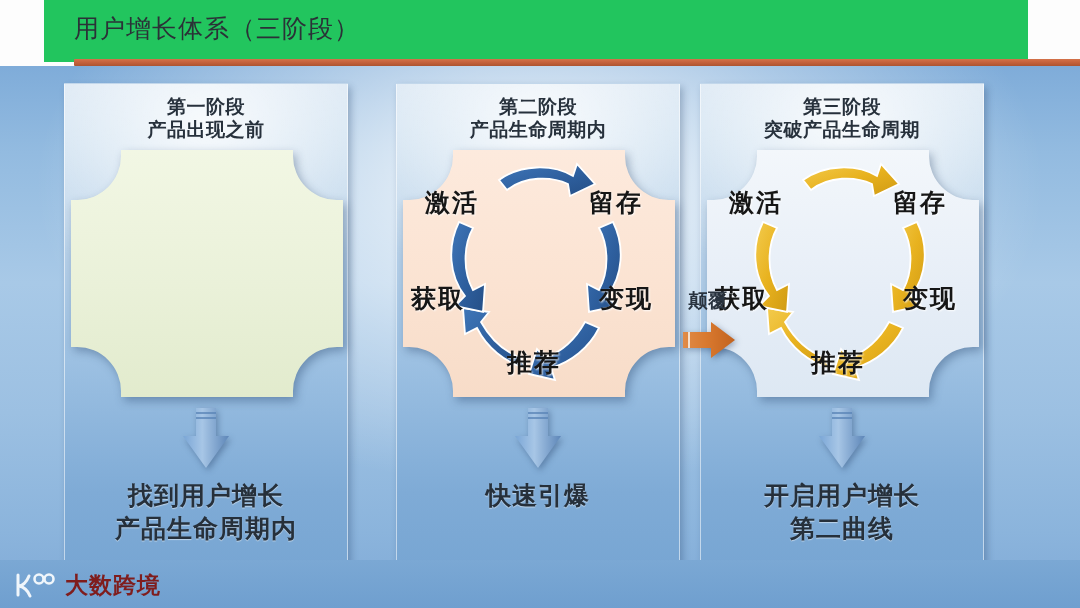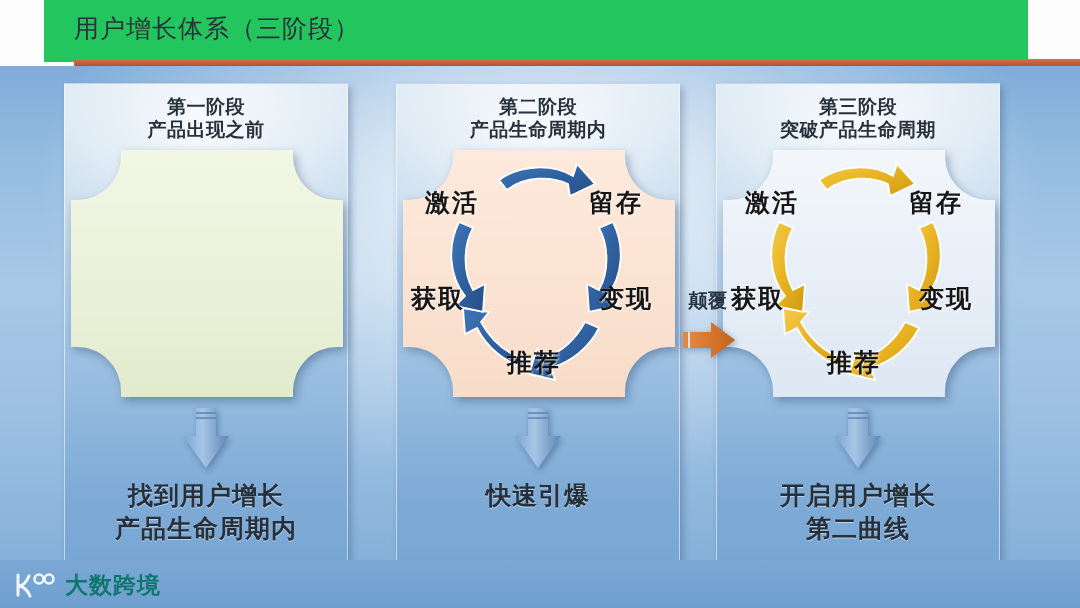--- a/index.html
+++ b/index.html
@@ -42,21 +42,21 @@
     position:absolute;top:17px;width:284px;height:482px;
     background:
       radial-gradient(ellipse 300px 220px at 50% 8%, rgba(255,255,255,0.85) 0%, rgba(255,255,255,0.30) 48%, rgba(255,255,255,0) 76%),
       linear-gradient(180deg,#d5e4f2 0%,#cde0f0 10%,#bcd4ea 30%,#9cc0e2 58%,#7fabd6 85%,#78a6d3 100%);
     border:1px solid rgba(255,255,255,0.55);
     box-shadow:3px 4px 7px rgba(25,55,95,0.30);
     box-sizing:border-box;
   }
   #panel-1{left:64px;}
   #panel-2{left:396px;}
-  #panel-3{left:716px;padding-left:32px;}
+  #panel-3{left:700px;padding-left:32px;}
 
   .panel-title{
     position:absolute;left:0;top:11px;width:100%;
     text-align:center;line-height:1.22;
     font-size:19px;color:#27313c;letter-spacing:0.5px;
     font-family:"DejaVu Sans","Liberation Sans",sans-serif;
   }
   .panel-title .l2{display:block;}
 
   
@@ -124,21 +124,21 @@
   
   #brandbar{
     position:absolute;left:0;top:560px;width:1080px;height:48px;
     background:linear-gradient(180deg,#7ba8d4 0%,#6f9fcf 100%);
   }
   #brand{
     position:absolute;left:14px;top:568px;height:34px;
     display:flex;align-items:center;gap:9px;
   }
   #brand .brand-name{
-    font-size:23px;color:#0f766e;letter-spacing:1px;white-space:nowrap;
+    font-size:23px;color:#7f1d1d;letter-spacing:1px;white-space:nowrap;
     font-family:"DejaVu Sans","Liberation Sans",sans-serif;
     font-weight:bold;
   }
   .brand-mark{width:42px;height:28px;}
 </style>
 </head>
 <body>
 
 <div id="stage">
 

